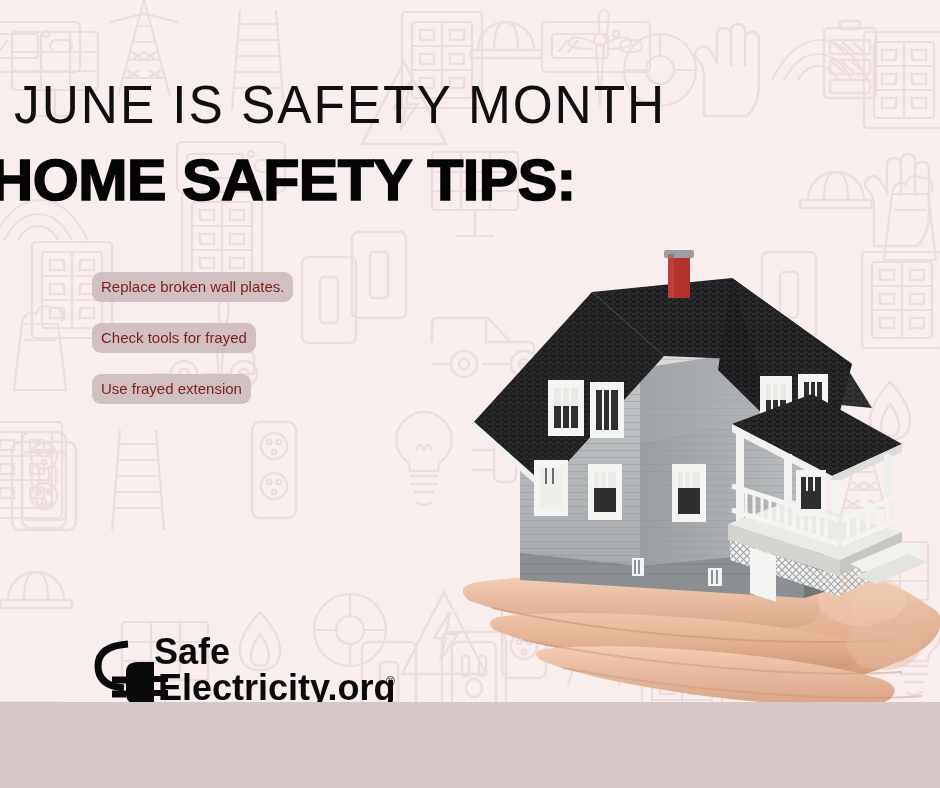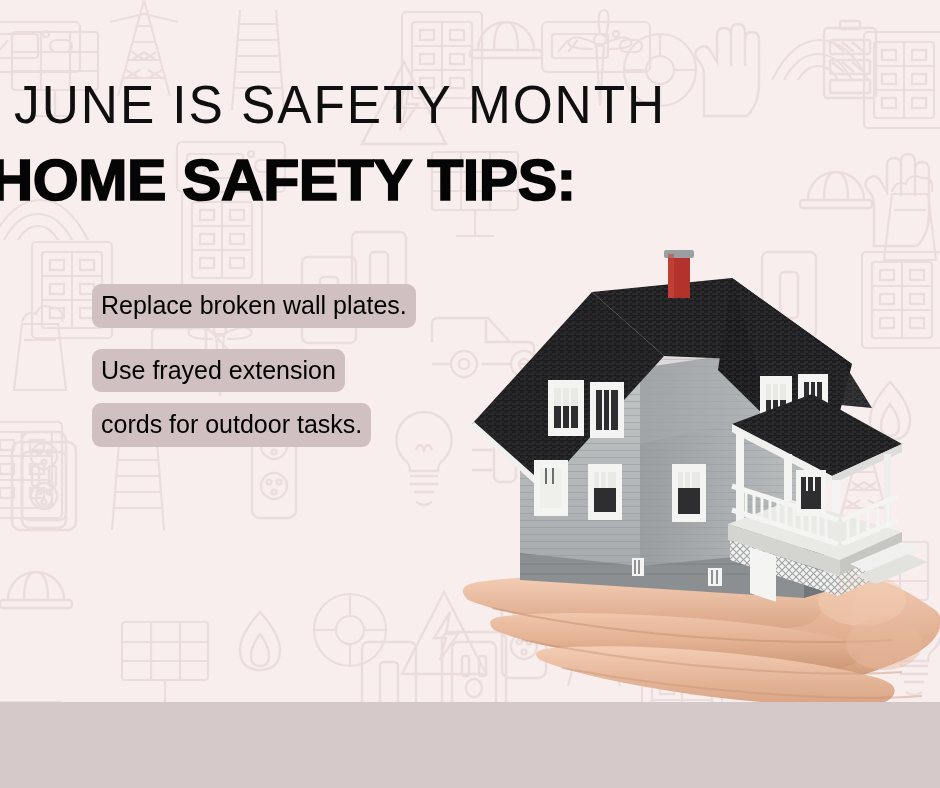--- a/index.html
+++ b/index.html
@@ -56,28 +56,27 @@
   .tips{
     position:absolute;
     left:92px; top:272px;
     width:330px;
     z-index:6;
   }
   .tip{ margin-bottom:22px; }
   .tip-line{
     display:table;
     background:#d0c0c1;
-    color:#000000;
-    font-size:25px;
+    color:#7f1d1d;
+    font-size:15px;
     line-height:1.34;
     padding:5px 9px 5px 9px;
     border-radius:9px;
     margin-bottom:-1px;
     white-space:nowrap;
-    margin-top:12px;
   }
 
   
   .photo{
     position:absolute;
     left:432px; top:248px;
     width:508px; height:460px;
     z-index:4;
   }
   .photo svg{display:block;width:100%;height:100%;}
@@ -300,25 +299,25 @@
   </div>
 
   <div class="tips">
 
     <div class="tip">
       <div class="tip-line">Replace broken wall plates.</div>
     </div>
 
 
     <div class="tip">
+      <div class="tip-line">Check tools for frayed</div>
     </div>
 
     <div class="tip">
       <div class="tip-line">Use frayed extension</div>
-      <div class="tip-line">cords for outdoor tasks.</div>
     </div>
 
   </div>
 
   <div class="photo">
     <svg viewBox="0 0 508 460" xmlns="http://www.w3.org/2000/svg">
       <defs>
         <linearGradient id="sideL" x1="0" y1="0" x2="0" y2="1">
           <stop offset="0" stop-color="#c3c6c7"></stop>
             <stop offset="1" stop-color="#a7abad"></stop>
@@ -500,16 +499,33 @@
         </g>
 
         <rect x="200" y="310" width="12" height="18" fill="#f4f4f2"></rect>
         <path d="M203 312 v14 M207 312 v14" stroke="#76797c" stroke-width="1.6"></path>
         <rect x="276" y="320" width="14" height="18" fill="#f4f4f2"></rect>
         <path d="M280 322 v14 M285 322 v14" stroke="#76797c" stroke-width="1.6"></path>
       </g>
     </svg>
   </div>
 
+  <div class="logo">
+    <svg viewBox="0 0 320 80" xmlns="http://www.w3.org/2000/svg">
+
+      <g fill="none" stroke="#0a0a0a">
+        <path d="M36 16 q-30 2 -30 22 q0 20 26 22" stroke-width="7" fill="none"></path>
+        <path d="M20 52 h14" stroke-width="7"></path>
+        <path d="M20 66 h14" stroke-width="7"></path>
+      </g>
+      <path d="M34 44 q0 -10 12 -10 h16 v42 h-16 q-12 0 -12 -10 z" fill="#0a0a0a"></path>
+      <rect x="60" y="48" width="16" height="6" fill="#0a0a0a"></rect>
+      <rect x="60" y="62" width="16" height="6" fill="#0a0a0a"></rect>
+
+      <text x="62" y="36" font-family="Liberation Sans, sans-serif" font-weight="bold" font-size="36" fill="#0a0a0a">Safe</text>
+      <text x="66" y="72" font-family="Liberation Sans, sans-serif" font-weight="bold" font-size="36" fill="#0a0a0a">Electricity.org</text>
+      <text x="294" y="58" font-family="Liberation Sans, sans-serif" font-size="12" fill="#0a0a0a">®</text>
+    </svg>
+  </div>
 
   <div class="bottom-bar"></div>
 
 </div>
 
 </body></html>

